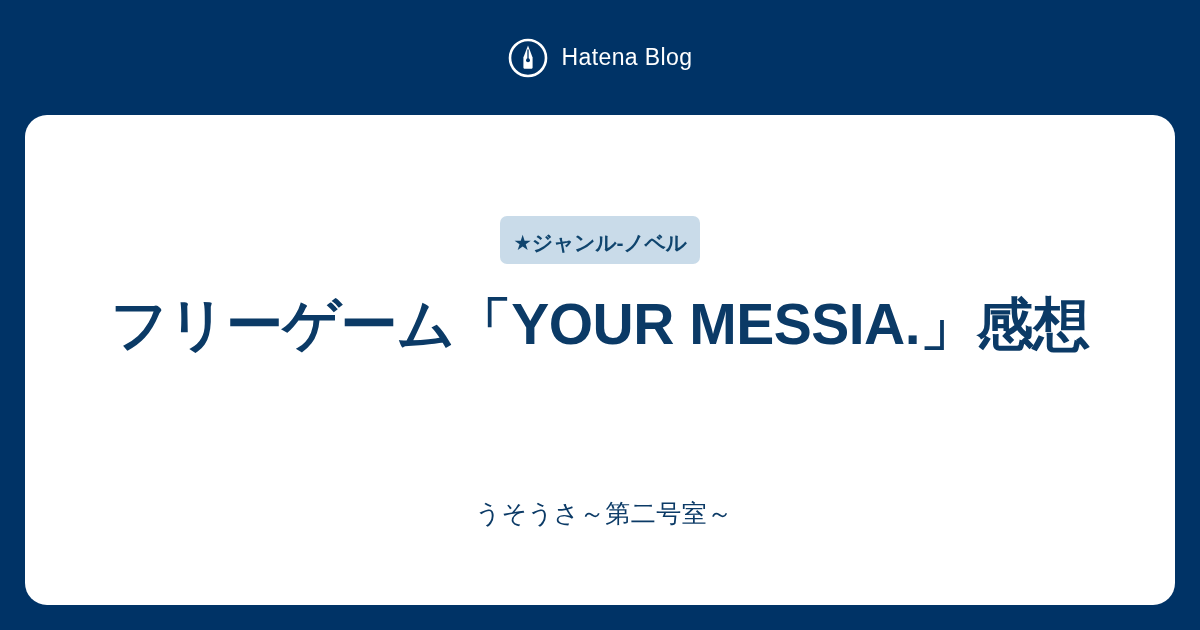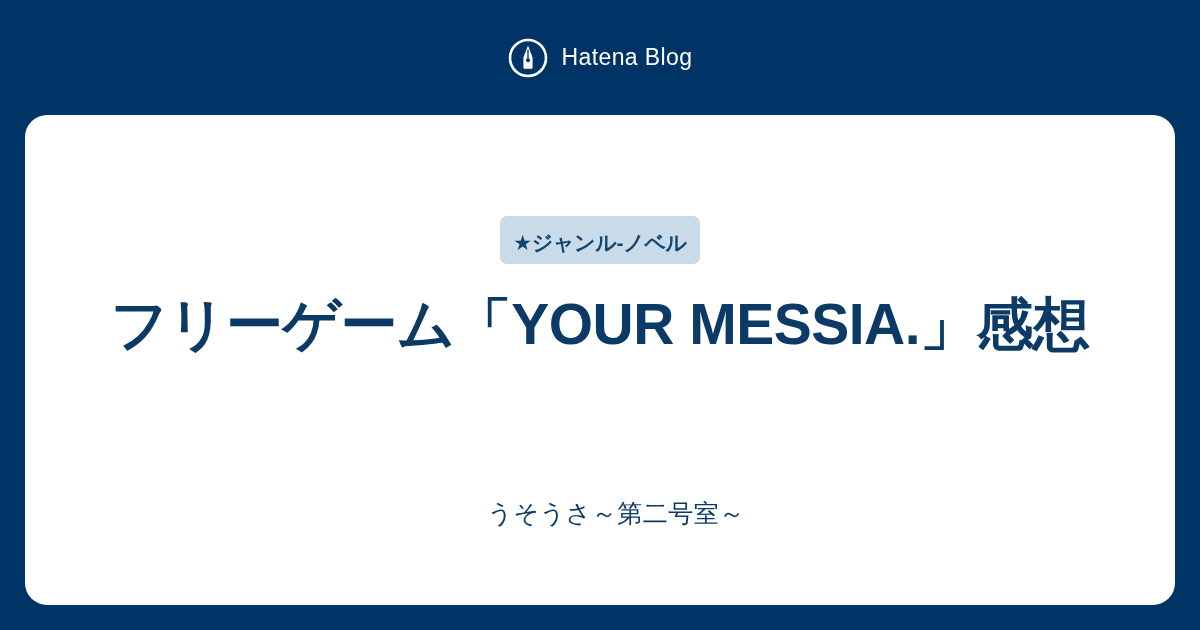--- a/index.html
+++ b/index.html
@@ -109,21 +109,21 @@
     font-weight: bold;
     line-height: 1.28;
     letter-spacing: -0.5px;
     word-break: break-word;
     margin-top: 16px;
   }
 
   
   .blog-title {
     position: absolute;
-    left: 16px;
+    left: 4px;
     top: 382px;
     width: 1150px;
     padding: 0 40px;
     box-sizing: border-box;
     text-align: center;
     color: #0b3a66;
     font-size: 25px;
     font-weight: 400;
     line-height: 1.3;
     letter-spacing: 0.5px;

